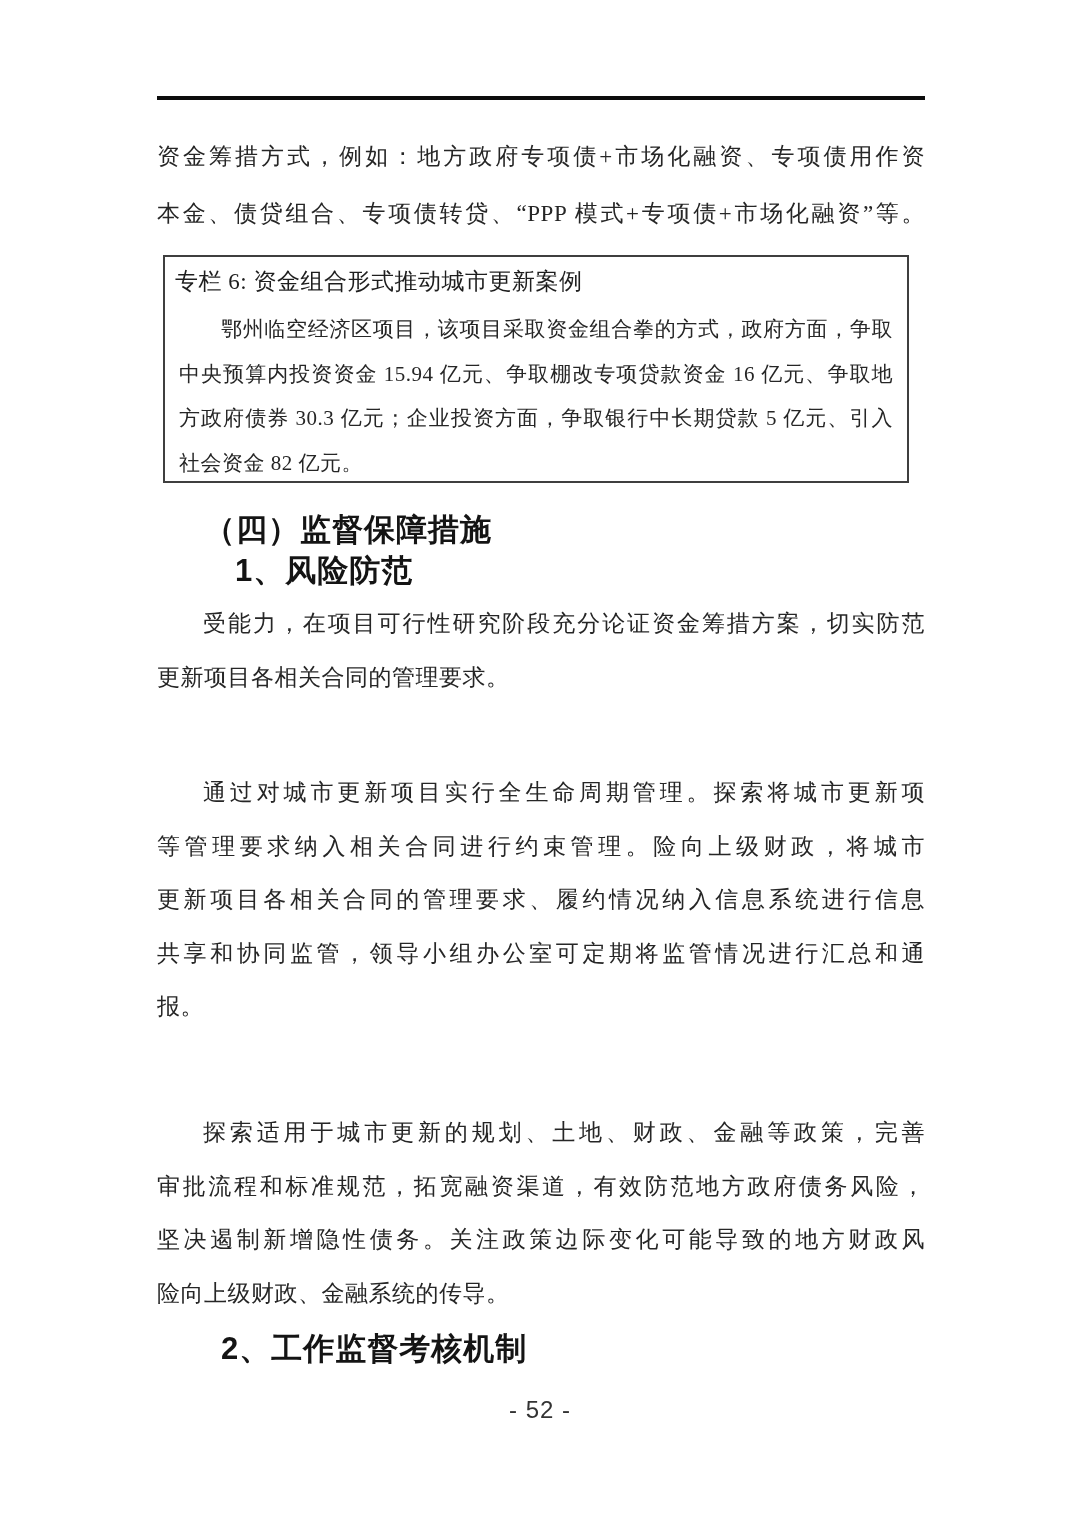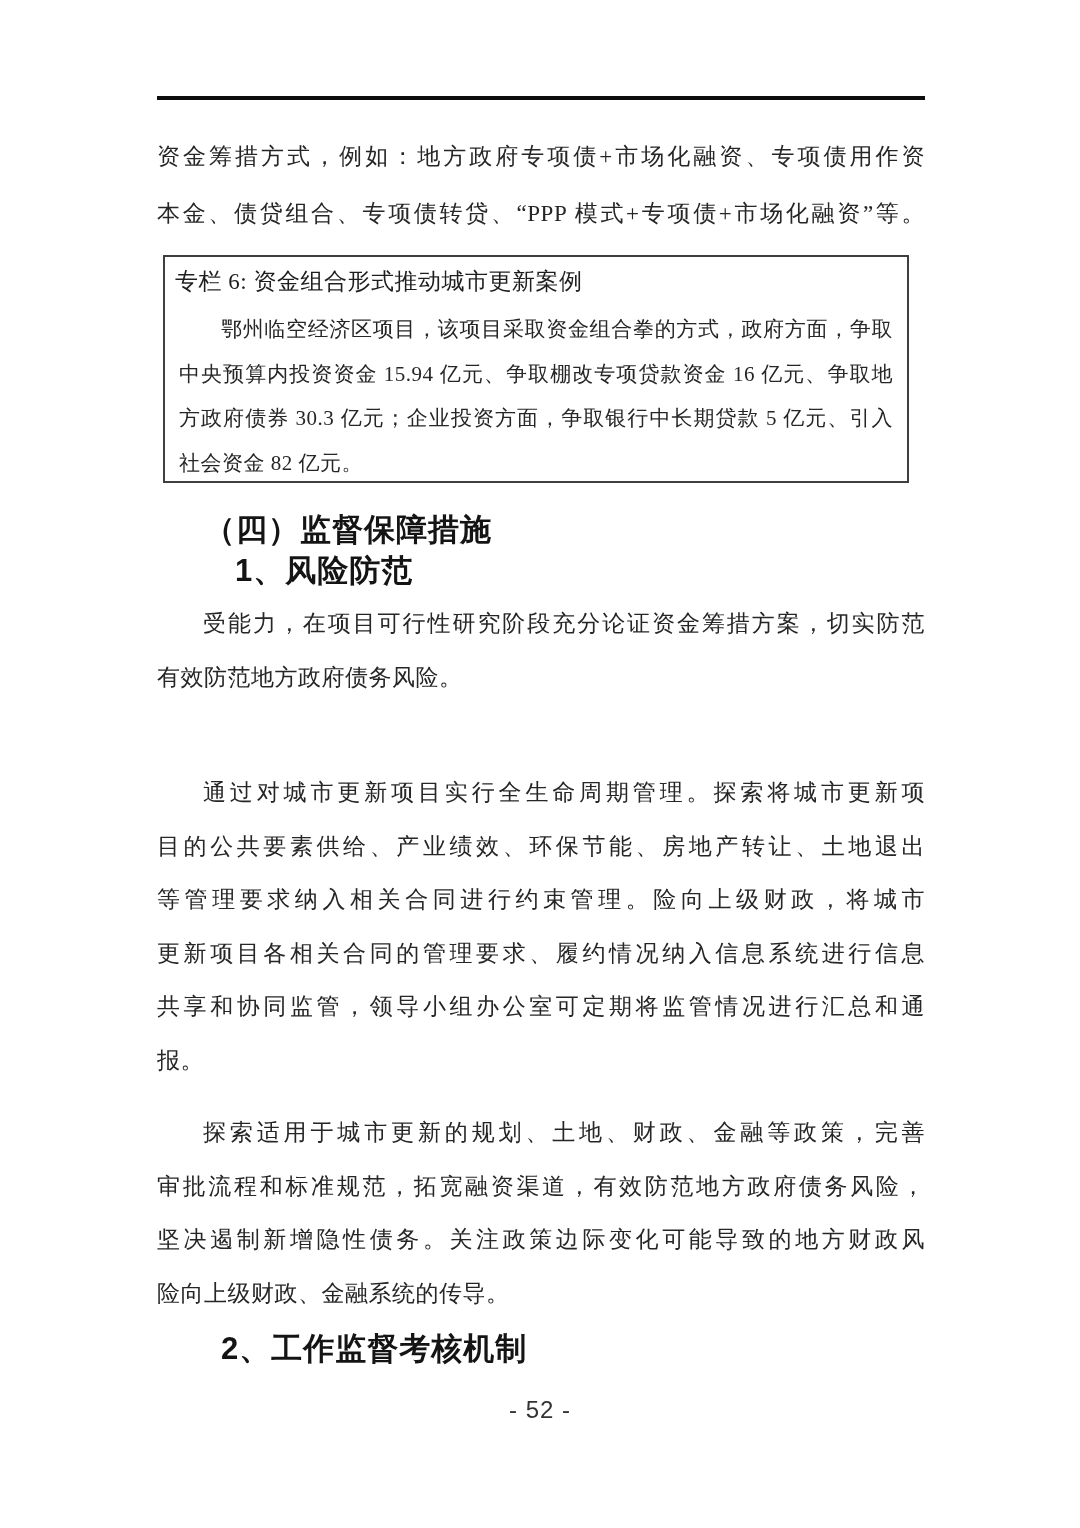--- a/index.html
+++ b/index.html
@@ -119,26 +119,25 @@
         <div class="tline">社会资金 82 亿元。</div>
       </div>
   </div>
 
   <h2 class="heading h-sect">（四）监督保障措施</h2>
 
   <h3 class="heading h-risk">1、风险防范</h3>
 
   <div class="para p1 indent-first">
       <div class="tline">受能力，在项目可行性研究阶段充分论证资金筹措方案，切实防范</div>
-      <div class="tline">有效防范地方政府债务风险。</div>
+      <div class="tline">更新项目各相关合同的管理要求。</div>
     </div>
 
   <div class="para p2 indent-first">
       <div class="tline">通过对城市更新项目实行全生命周期管理。探索将城市更新项</div>
-      <div class="tline">目的公共要素供给、产业绩效、环保节能、房地产转让、土地退出</div>
       <div class="tline">等管理要求纳入相关合同进行约束管理。险向上级财政，将城市</div>
       <div class="tline">更新项目各相关合同的管理要求、履约情况纳入信息系统进行信息</div>
       <div class="tline">共享和协同监管，领导小组办公室可定期将监管情况进行汇总和通</div>
       <div class="tline">报。</div>
     </div>
 
   <div class="para p3 indent-first">
       <div class="tline">探索适用于城市更新的规划、土地、财政、金融等政策，完善</div>
       <div class="tline">审批流程和标准规范，拓宽融资渠道，有效防范地方政府债务风险，</div>
       <div class="tline">坚决遏制新增隐性债务。关注政策边际变化可能导致的地方财政风</div>

